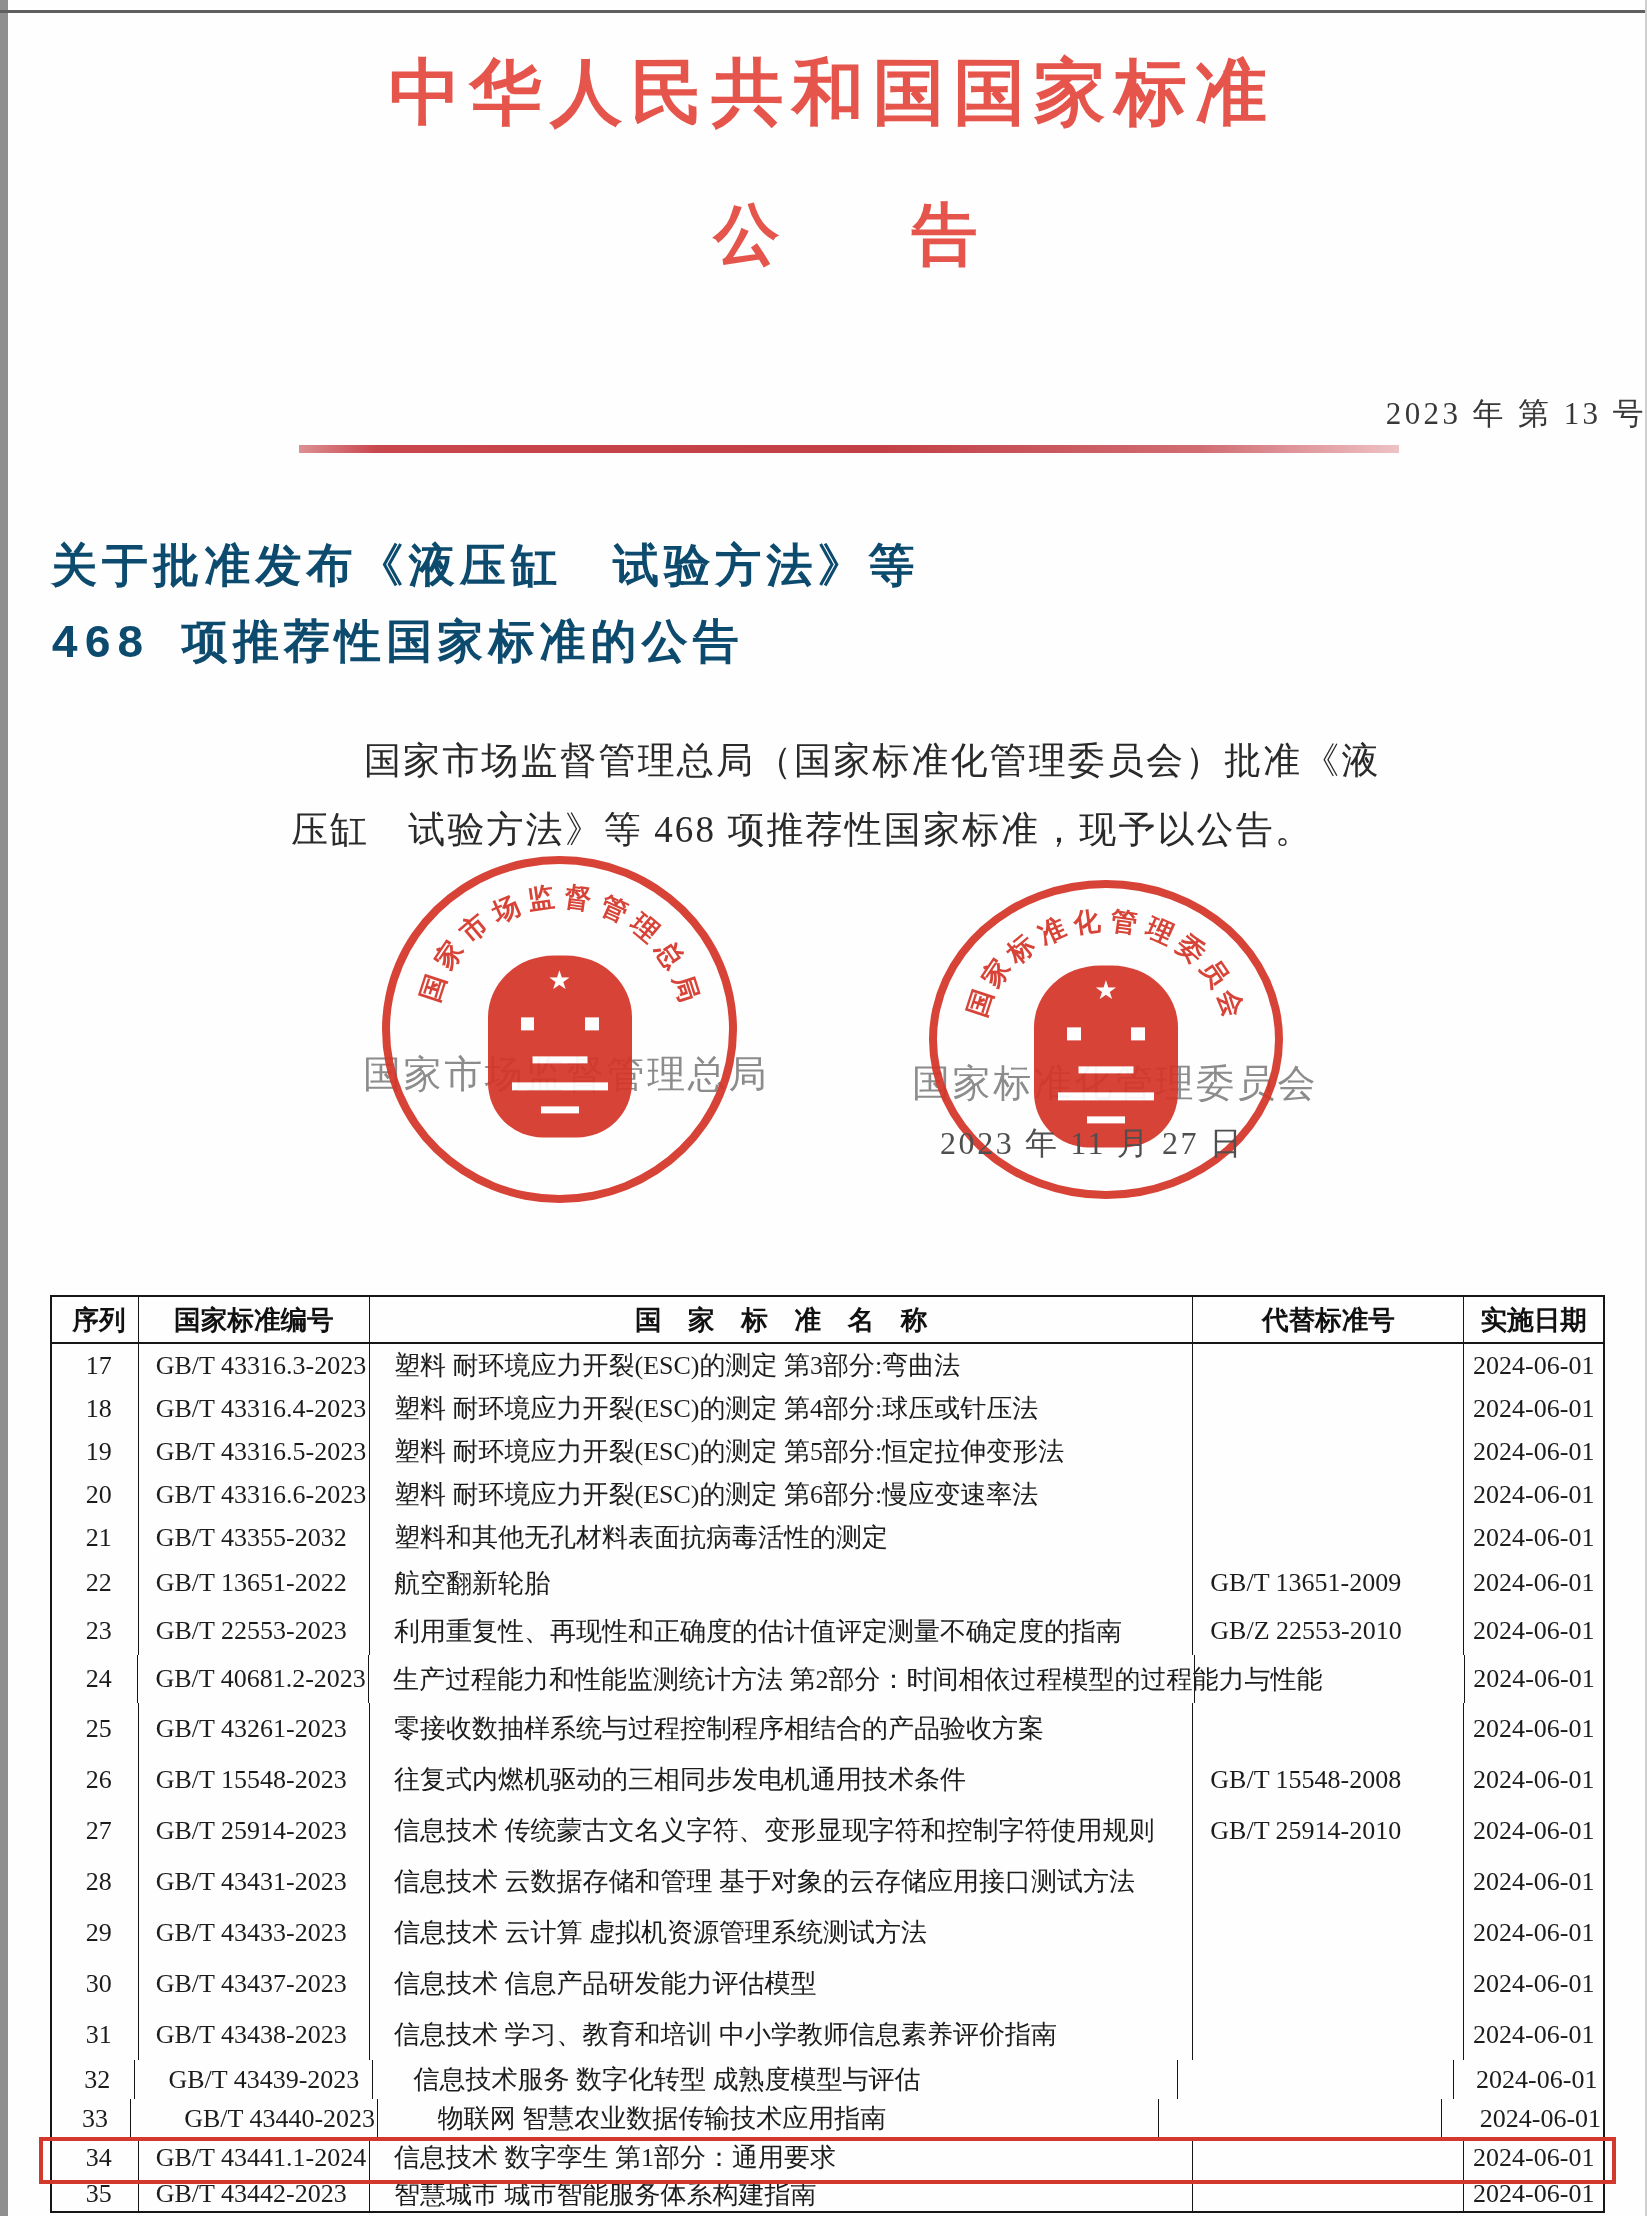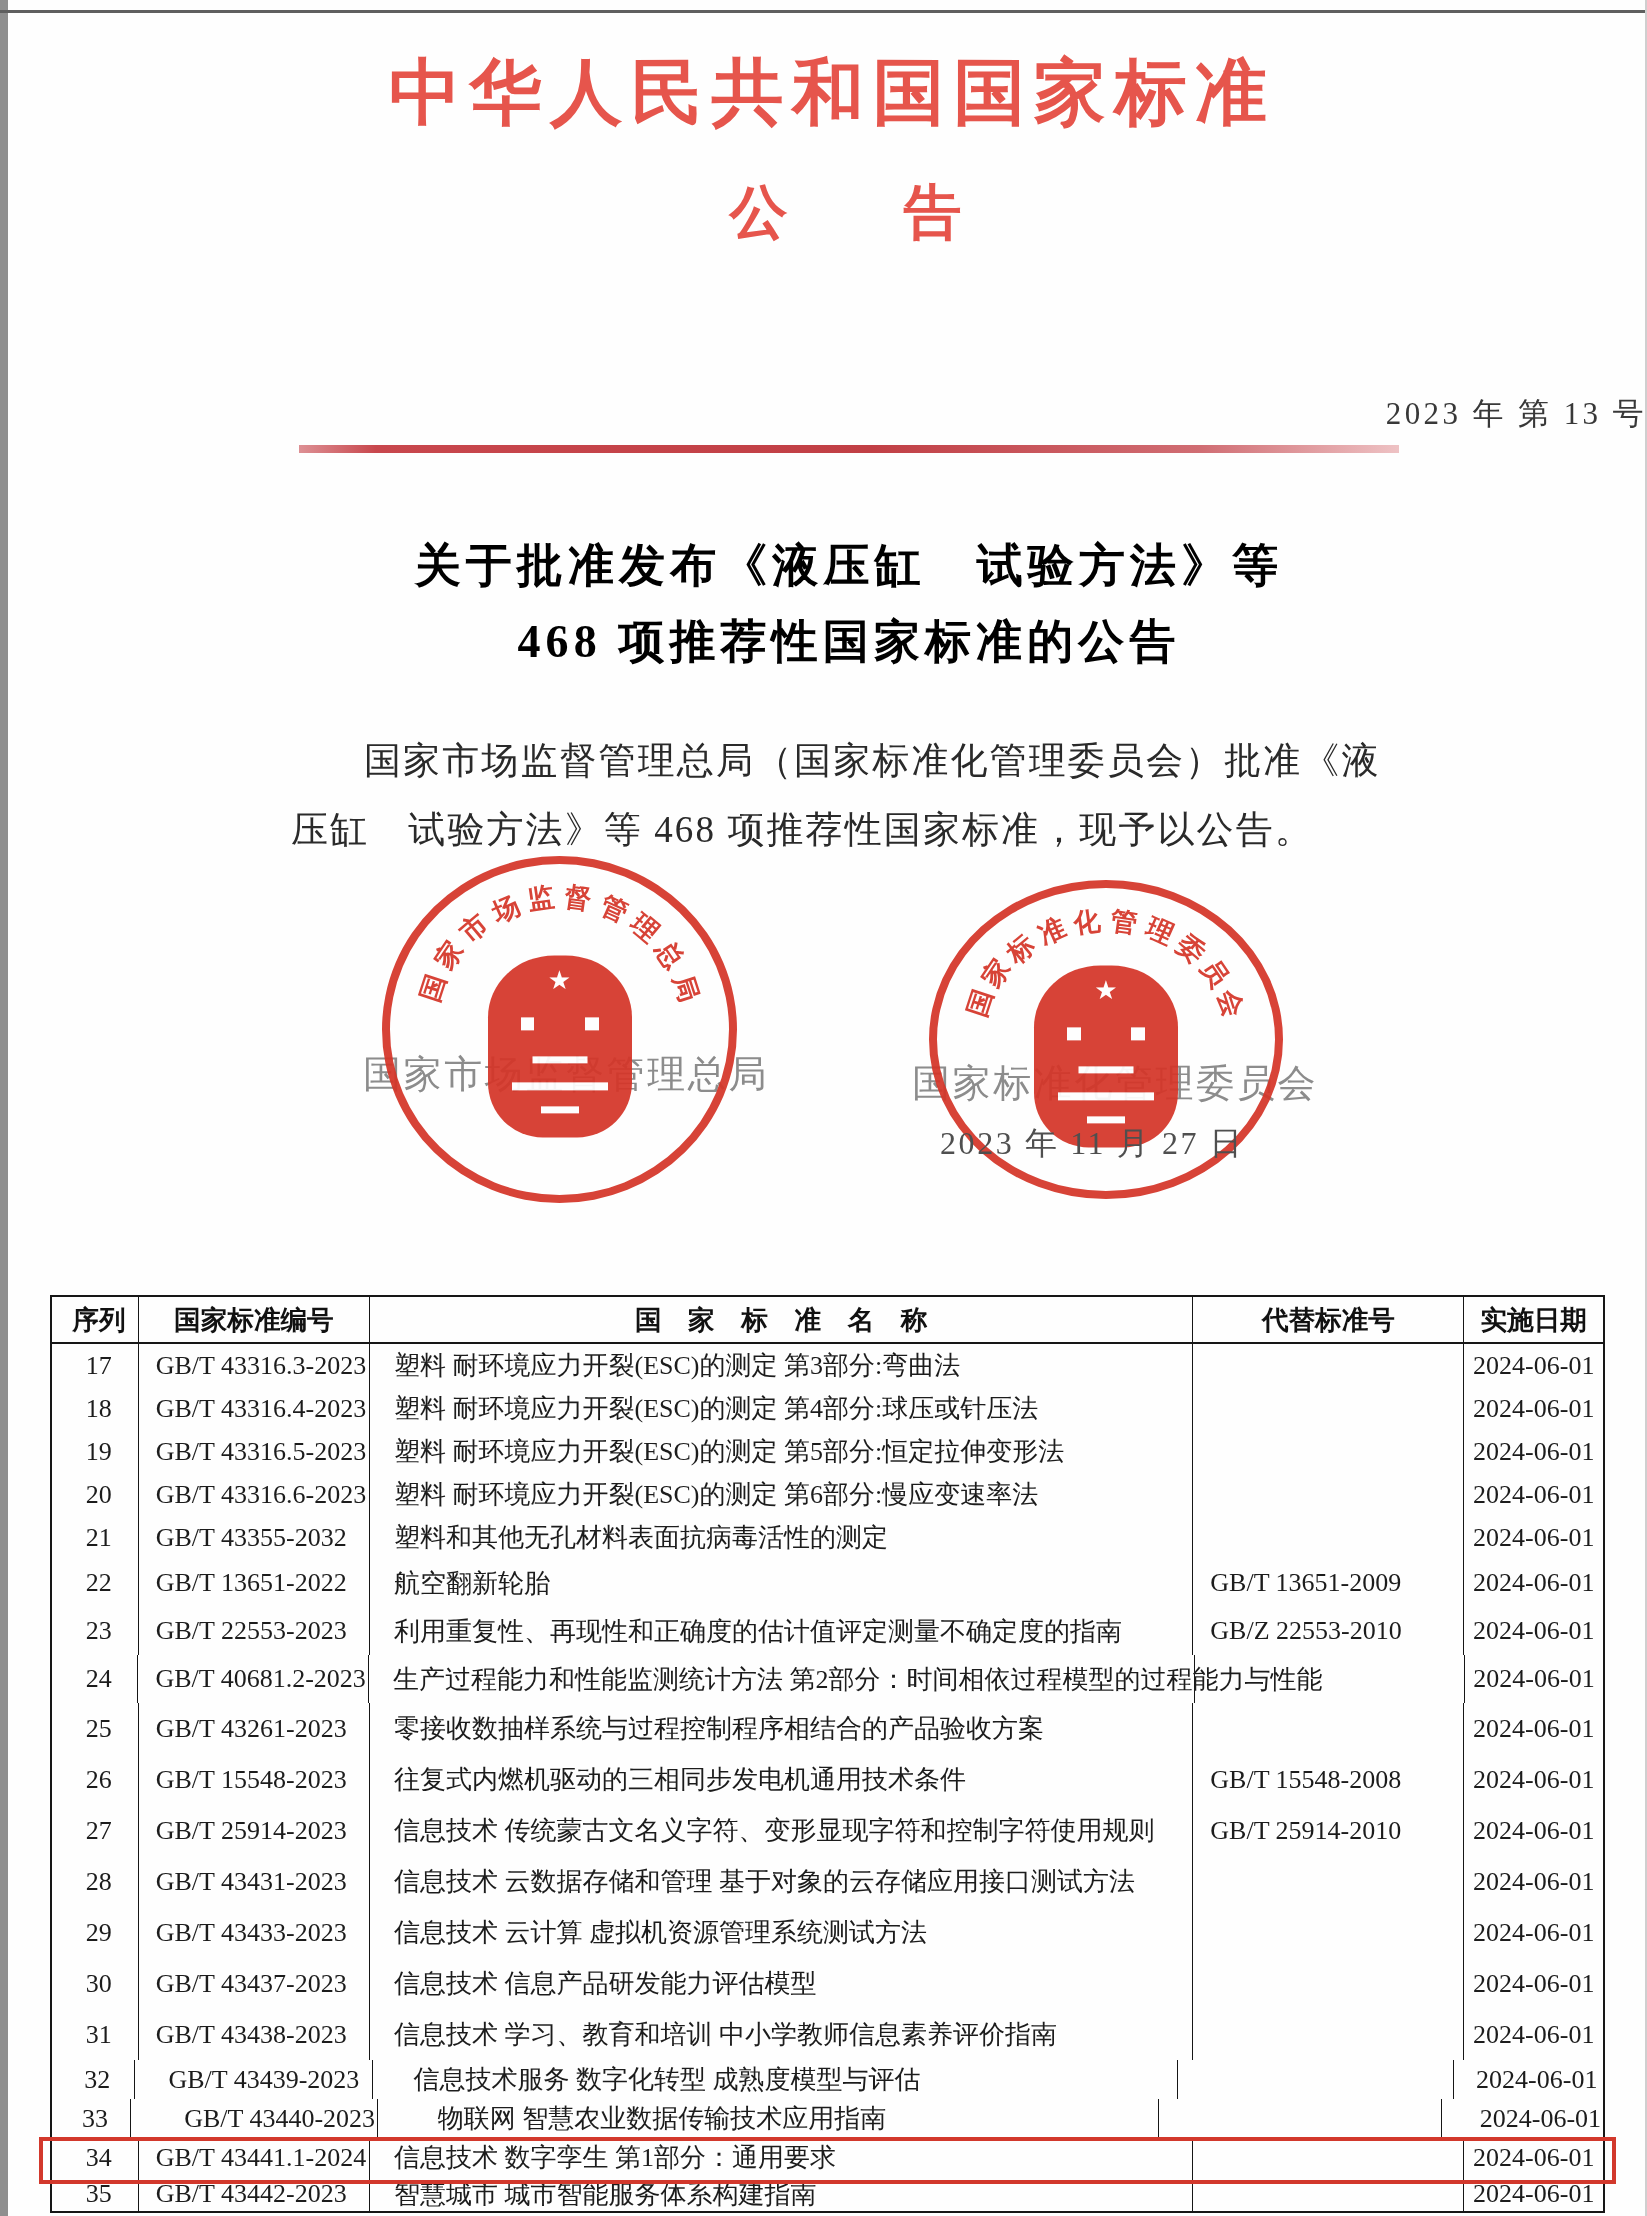--- a/index.html
+++ b/index.html
@@ -8,32 +8,32 @@
 
   
   .edge-left{position:absolute;left:0;top:0;width:7.7px;height:2216px;background:#8f8f8f;}
   .edge-top{position:absolute;left:0;top:10.3px;width:1647px;height:2.6px;background:#5f5f5f;}
   .edge-right{position:absolute;right:0;top:0;width:1.7px;height:2216px;background:#cfcfcf;}
 
   
   .masthead{position:absolute;left:17px;top:45px;width:1622px;text-align:center;
             font-family:"Liberation Serif", serif;font-weight:bold;
             font-size:72px;letter-spacing:8.6px;text-indent:8.6px;color:#e6554c;white-space:nowrap;}
-  .gonggao{position:absolute;left:43px;top:174px;width:1605px;text-align:center;
+  .gonggao{position:absolute;left:43px;top:190px;width:1605px;text-align:center;
            font-family:"Liberation Serif", serif;font-weight:bold;
-           font-size:58px;color:#e6554c;white-space:nowrap;}
+           font-size:66px;color:#e6554c;white-space:nowrap;}
   .issue-no{position:absolute;left:51px;top:393px;width:1596px;text-align:right;
             font-size:31px;letter-spacing:3.4px;color:#383838;white-space:nowrap;}
   .red-rule{position:absolute;left:299px;top:445px;width:1100px;height:7.7px;
             background:linear-gradient(90deg,#dd9094 0%,#c8474d 7%,#c13f45 52%,#d06d73 82%,#eec2c4 100%);}
 
   
-  .doc-title{position:absolute;left:51px;width:1596px;text-align:center;
-             font-family:Liberation Serif, serif;font-weight:bold;
-             font-size:46px;letter-spacing:5.1px;color:#000000;white-space:nowrap;}
+  .doc-title{position:absolute;left:51px;width:1596px;text-align:left;
+             font-family:Liberation Mono, monospace;font-weight:bold;
+             font-size:46px;letter-spacing:5.1px;color:#0c4a6e;white-space:nowrap;}
   .doc-title.l1{top:535px;}
   .doc-title.l2{top:611px;}
 
   
   .body-line{position:absolute;font-size:37px;letter-spacing:2.1px;color:#2a2a2a;white-space:nowrap;}
   .body-line.l1{left:364px;top:736px;}
   .body-line.l2{left:291px;top:805px;}
 
   
   .sig{position:absolute;font-size:38px;letter-spacing:2.6px;color:#8c8c8c;white-space:nowrap;z-index:1;}

